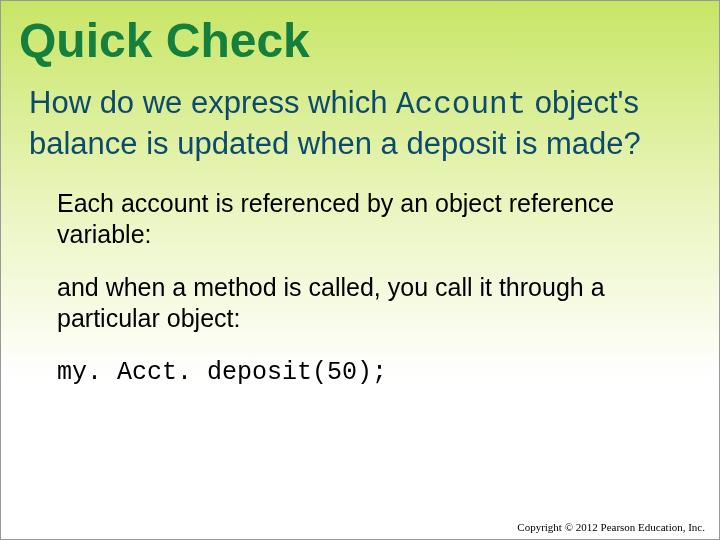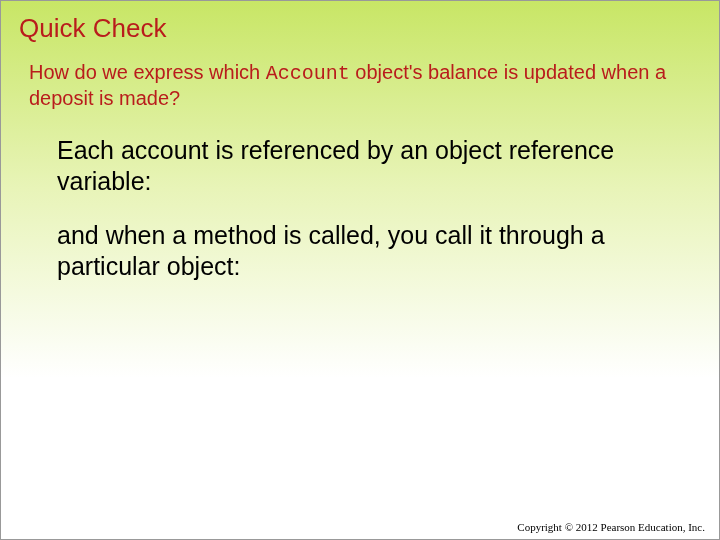--- a/index.html
+++ b/index.html
@@ -6,28 +6,28 @@
   body {
     width: 720px;
     height: 540px;
     background: linear-gradient(to bottom, #c8e665 0%, #e8f4b8 35%, #ffffff 70%, #ffffff 100%);
     border: 1px solid #999;
     font-family: Arial, Helvetica, sans-serif;
     position: relative;
     overflow: hidden;
   }
   .title {
-    font-size: 26px;
-    font-weight: normal;
-    color: #b91c1c;
+    font-size: 48px;
+    font-weight: bold;
+    color: #15803d;
     padding: 12px 0 6px 18px;
   }
   .question {
-    font-size: 20px;
-    color: #b91c1c;
+    font-size: 31px;
+    color: #0c4a6e;
     padding: 10px 40px 0 28px;
     line-height: 1.25;
   }
   .mono {
     font-family: "Courier New", Courier, monospace;
   }
   .answer {
     padding: 24px 26px 0 56px;
     font-size: 25px;
     color: #000;
@@ -56,15 +56,16 @@
 
 <div class="title">Quick Check</div>
 
 <div class="question">
   <span>How do we express which </span><span class="mono">Account</span><span> object's balance is updated when a deposit is made?</span>
 </div>
 
 <div class="answer">
   <p>Each account is referenced by an object reference variable:</p>
   <p>and when a method is called, you call it through a particular object:</p>
+  <div class="codeblock">my. Acct. deposit(50);</div>
 </div>
 
 <div class="copyright">Copyright © 2012 Pearson Education, Inc.</div>
 
 </body></html>

